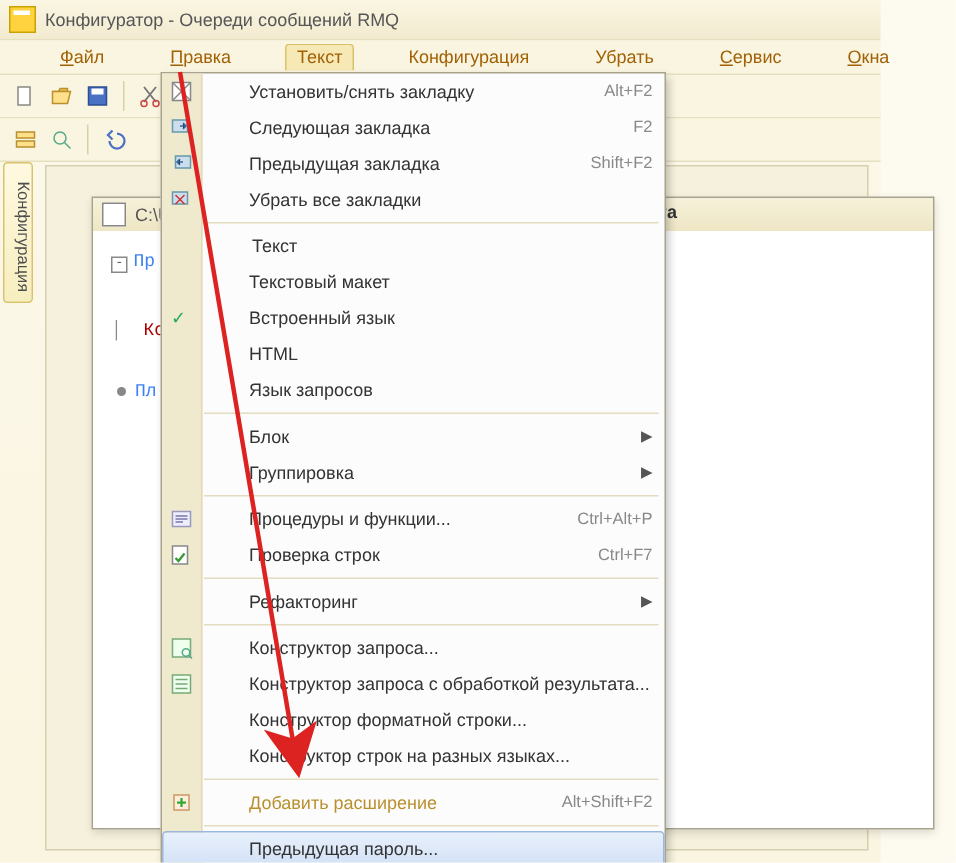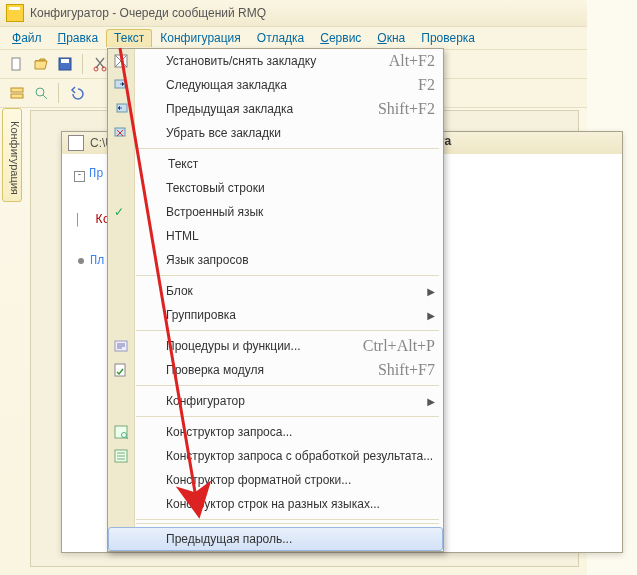--- a/index.html
+++ b/index.html
@@ -45,21 +45,22 @@
     height: 22px;
     display: flex;
     align-items: center;
     padding: 0 4px;
     border-bottom: 1px solid #e6dfbf;
     background: #faf5e0;
   }
   .menubar .mi {
     padding: 2px 8px;
     cursor: default;
-    color: #0369a1;
+    color: #a16207;
+    margin-left: 28px;
   }
   .menubar .mi u { text-decoration: underline; }
   .menubar .mi.open {
     background: #f7e9b5;
     border: 1px solid #d9c36a;
     border-bottom: none;
     border-radius: 3px 3px 0 0;
     padding: 1px 7px 2px 7px;
   }
   
@@ -173,21 +174,21 @@
     cursor: default;
   }
   .dropdown .item.hover {
     background: linear-gradient(#e8f0fb,#d3e2f7);
     border: 1px solid #9bb7e0;
     border-radius: 3px;
     padding: 0 7px 0 29px;
     height: 22px;
   }
   .dropdown .item .lbl { flex: 1; margin-left: 28px; }
-  .dropdown .item .shortcut { color: #888; font-size: 16px; margin-left: 10px; font-family: Liberation Serif, serif; }
+  .dropdown .item .shortcut { color: #888; font-size: 11px; margin-left: 10px; }
   .dropdown .item .arrow { color: #555; font-size: 10px; margin-left: 8px; }
   .dropdown .sep {
     height: 1px; background: #e2dcc0; margin: 3px 4px 3px 28px;
   }
   .dropdown .chk {
     position: absolute; left: 6px; top: 50%; transform: translateY(-50%);
     color: #2a5; font-size: 12px;
   }
   .dropdown .mico {
     position: absolute; left: 5px; top: 50%; transform: translateY(-50%);
@@ -213,21 +214,21 @@
   <div class="titlebar">
     <div class="app-icon"></div>
     <span class="title-text">Конфигуратор - Очереди сообщений RMQ</span>
   </div>
 
   <div class="menubar">
     <div class="mi"><u>Ф</u>айл</div>
     <div class="mi"><u>П</u>равка</div>
     <div class="mi open">Текст</div>
     <div class="mi">Конфигурация</div>
-    <div class="mi">Отладка</div>
+    <div class="mi">Убрать</div>
     <div class="mi"><u>С</u>ервис</div>
     <div class="mi"><u>О</u>кна</div>
     <div class="mi">Проверка</div>
   </div>
 
   <div class="toolbar">
     <div class="tbtn">
         <svg viewBox="0 0 16 16">
           <rect x="3" y="2" width="8" height="12" fill="#fff" stroke="#888"></rect>
         </svg>
@@ -338,21 +339,21 @@
               <rect x="2" y="3" width="10" height="8" fill="#cde" stroke="#69a"></rect>
               <path d="M4 5l6 6M10 5l-6 6" stroke="#c33"></path>
             </svg></span>
         <span class="lbl">Убрать все закладки</span>
       </div>
       <div class="sep"></div>
       <div class="item">
         <span class="lbl" style="padding-left:2px">Текст</span>
       </div>
       <div class="item">
-        <span class="lbl">Текстовый строки</span>
+        <span class="lbl">Текстовый макет</span>
       </div>
       <div class="item">
         <span class="chk">✓</span>
         <span class="lbl">Встроенный язык</span>
       </div>
       <div class="item">
         <span class="lbl">HTML</span>
       </div>
       <div class="item">
         <span class="lbl">Язык запросов</span>
@@ -373,26 +374,26 @@
               <path d="M4 6h8M4 8h8M4 10h5" stroke="#77a"></path>
             </svg></span>
         <span class="lbl">Процедуры и функции...</span>
         <span class="shortcut">Ctrl+Alt+P</span>
       </div>
       <div class="item">
         <span class="mico"><svg viewBox="0 0 16 16">
               <rect x="2" y="2" width="10" height="12" fill="#fff" stroke="#888"></rect>
               <path d="M4 10l2 2 4-5" stroke="#393" fill="none" stroke-width="1.5"></path>
             </svg></span>
-        <span class="lbl">Проверка модуля</span>
-        <span class="shortcut">Shift+F7</span>
-      </div>
-      <div class="sep"></div>
-      <div class="item">
-        <span class="lbl">Конфигуратор</span>
+        <span class="lbl">Проверка строк</span>
+        <span class="shortcut">Ctrl+F7</span>
+      </div>
+      <div class="sep"></div>
+      <div class="item">
+        <span class="lbl">Рефакторинг</span>
         <span class="arrow">▶</span>
       </div>
       <div class="sep"></div>
       <div class="item">
         <span class="mico"><svg viewBox="0 0 16 16">
               <rect x="2" y="2" width="12" height="12" fill="#efe" stroke="#7a7"></rect>
               <circle cx="11" cy="11" r="2.5" fill="none" stroke="#5a8"></circle>
               <path d="M13 13l2 2" stroke="#5a8"></path>
             </svg></span>
         <span class="lbl">Конструктор запроса...</span>
@@ -404,20 +405,28 @@
             </svg></span>
         <span class="lbl">Конструктор запроса с обработкой результата...</span>
       </div>
       <div class="item">
         <span class="lbl">Конструктор форматной строки...</span>
       </div>
       <div class="item">
         <span class="lbl">Конструктор строк на разных языках...</span>
       </div>
       <div class="sep"></div>
+      <div class="item">
+        <span class="mico"><svg viewBox="0 0 16 16">
+              <rect x="3" y="3" width="10" height="10" fill="#fed" stroke="#c96"></rect>
+              <path d="M8 5v6M5 8h6" stroke="#3a3" stroke-width="1.5"></path>
+            </svg></span>
+        <span class="lbl" style="color:#b9902d">Добавить расширение</span>
+        <span class="shortcut">Alt+Shift+F2</span>
+      </div>
       <div class="sep"></div>
       <div class="item hover">
         <span class="lbl">Предыдущая пароль...</span>
       </div>
 
     </div>
   </div>
 
   <svg class="arrow-svg">
     <defs>

